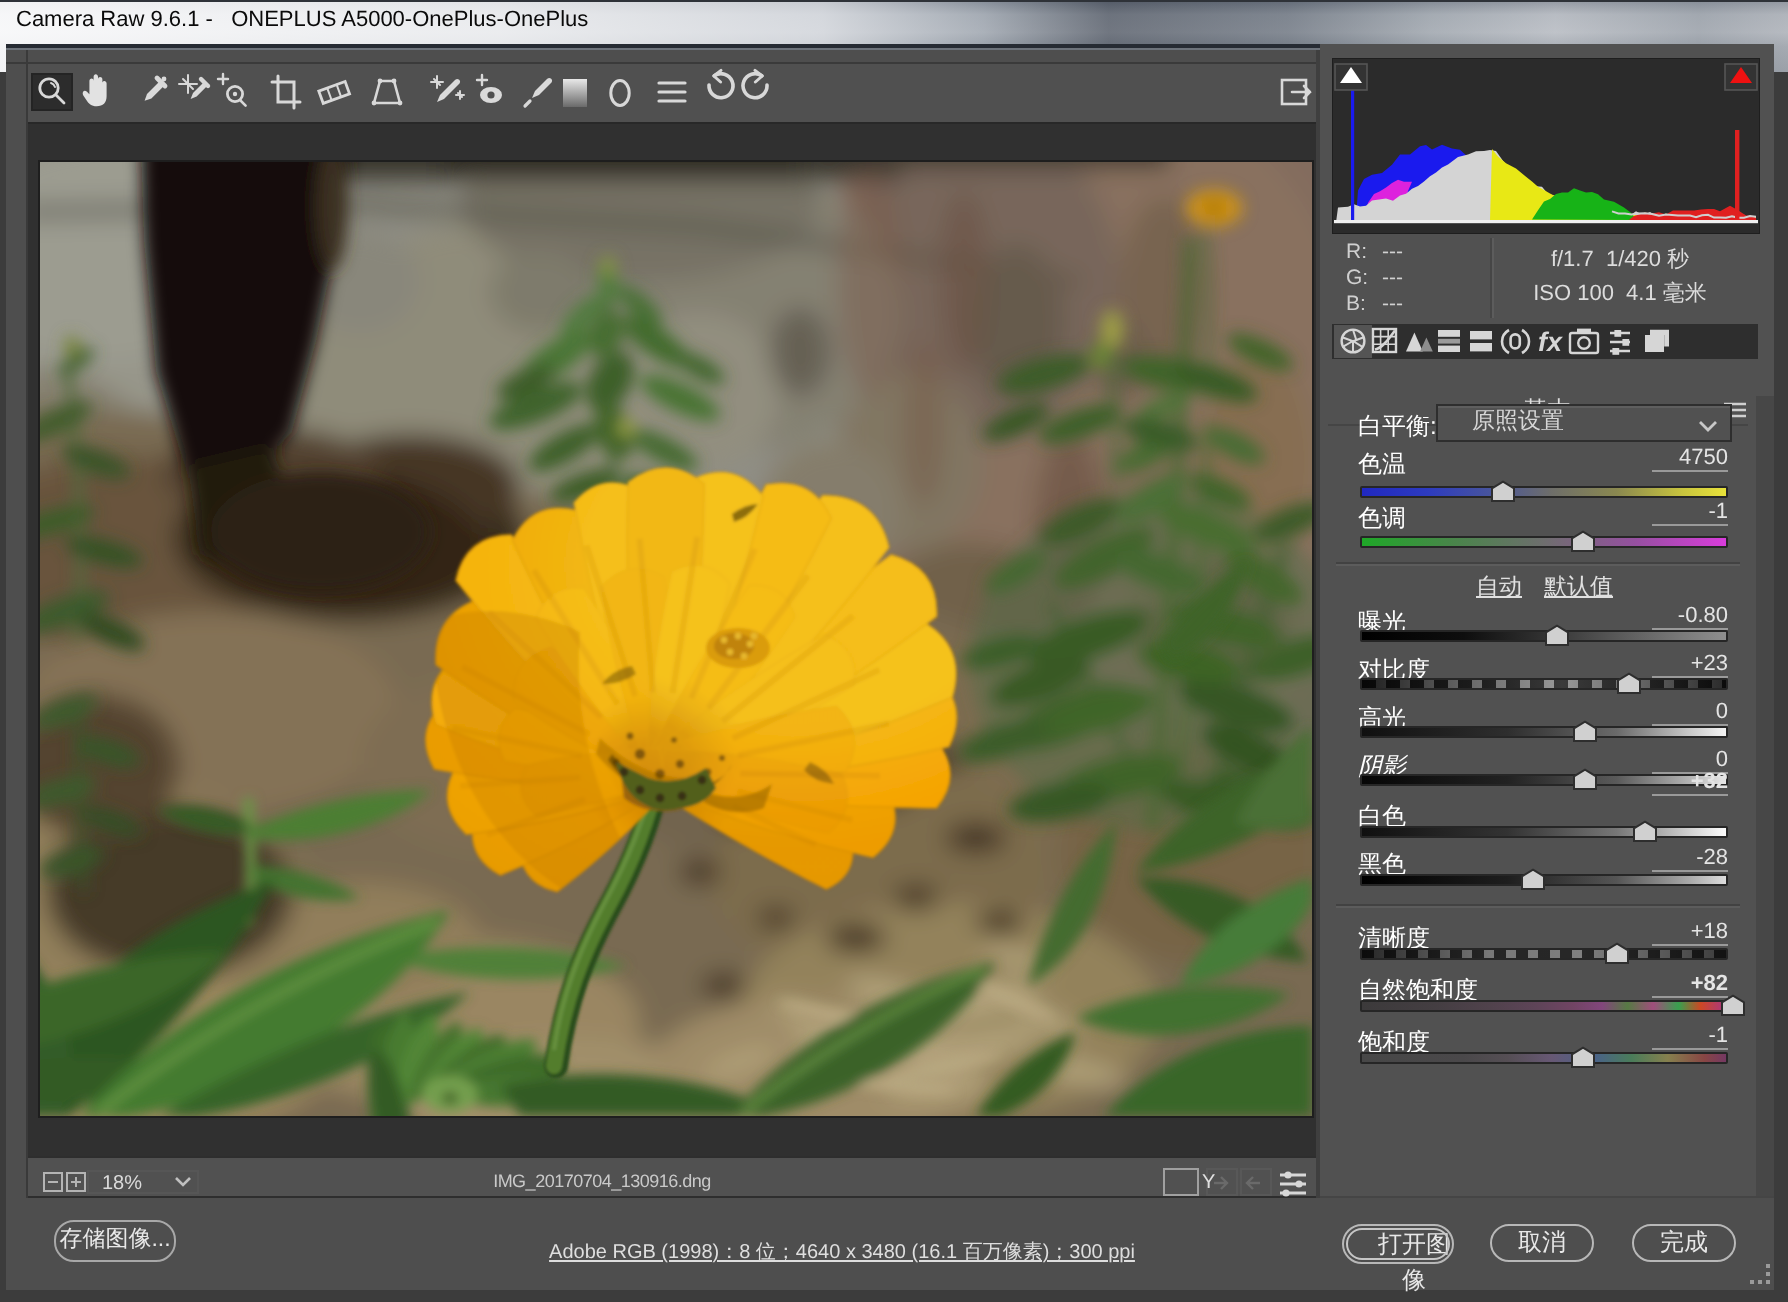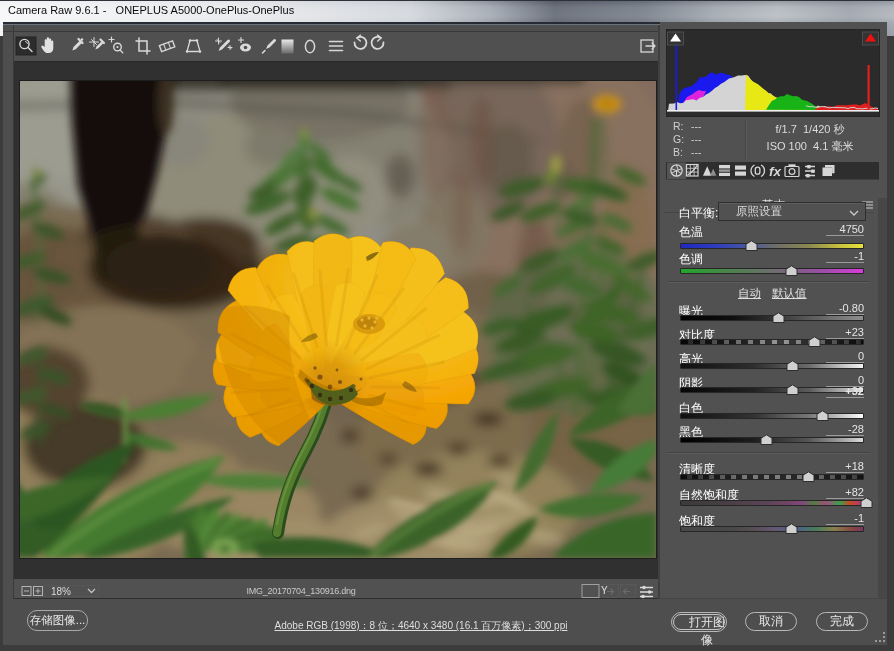--- a/index.html
+++ b/index.html
@@ -803,21 +803,21 @@
       </svg>
     </div>
 <div class="lbl" style="left:19px;top:329px;">高光</div>
 <div class="val" style="right:23px;top:328px;width:38px;">0</div>
 <div class="track" style="left:20px;top:340.5px;width:184px;background:linear-gradient(90deg,#101010 0%,#2e2e2e 40%,#6a6a6a 70%,#c8c8c8 90%,#f4f4f4 100%);"></div>
 <div class="thumb" style="left:125.5px;top:337.5px;">
       <svg width="13" height="11" xmlns="http://www.w3.org/2000/svg">
         <path d="M 1,10.5 L 1,4.2 L 6.5,0.8 L 12,4.2 L 12,10.5 Z" fill="#d0d0d0" stroke="#2e2e2e" stroke-width="1"></path>
       </svg>
     </div>
-<div class="lbl" style="left:19px;top:353px;">阴影</div>
+<div class="lbl" style="left:19px;top:353px;font-style:italic;">阴影</div>
 <div class="val" style="right:23px;top:352px;width:38px;">0</div>
 <div class="track" style="left:20px;top:364.5px;width:184px;background:linear-gradient(90deg,#060606 0%,#222222 40%,#5a5a5a 70%,#b4b4b4 90%,#e8e8e8 100%);"></div>
 <div class="thumb" style="left:125.5px;top:361.5px;">
       <svg width="13" height="11" xmlns="http://www.w3.org/2000/svg">
         <path d="M 1,10.5 L 1,4.2 L 6.5,0.8 L 12,4.2 L 12,10.5 Z" fill="#d0d0d0" stroke="#2e2e2e" stroke-width="1"></path>
       </svg>
     </div>
 <div class="lbl" style="left:19px;top:378px;">白色</div>
 <div class="val" style="right:23px;top:363px;width:38px;font-weight:bold;">+32</div>
 <div class="track" style="left:20px;top:390.5px;width:184px;background:linear-gradient(90deg,#101010 0%,#333333 40%,#777777 70%,#d0d0d0 90%,#fcfcfc 100%);"></div>
@@ -836,21 +836,21 @@
     </div>
 <div class="lbl" style="left:19px;top:439px;">清晰度</div>
 <div class="val" style="right:23px;top:438px;width:38px;">+18</div>
 <div class="track" style="left:20px;top:452.0px;width:184px;background:linear-gradient(90deg,rgba(0,0,0,.75),rgba(0,0,0,.2) 35%,rgba(0,0,0,.15) 60%,rgba(0,0,0,.6) 100%),repeating-linear-gradient(90deg,#2e2e2e 0px,#2e2e2e 6px,#969696 6px,#969696 11px);"></div>
 <div class="thumb" style="left:141.5px;top:449.0px;">
       <svg width="13" height="11" xmlns="http://www.w3.org/2000/svg">
         <path d="M 1,10.5 L 1,4.2 L 6.5,0.8 L 12,4.2 L 12,10.5 Z" fill="#d0d0d0" stroke="#2e2e2e" stroke-width="1"></path>
       </svg>
     </div>
 <div class="lbl" style="left:19px;top:465px;">自然饱和度</div>
-<div class="val" style="right:23px;top:464px;width:38px;">+82</div>
+<div class="val" style="right:23px;top:464px;width:38px;font-weight:bold;">+82</div>
 <div class="track" style="left:20px;top:477.5px;width:184px;background:linear-gradient(90deg,#3c3a3b 0%,#443e42 20%,#50424c 35%,#5e4458 48%,#714464 58%,#82467c 66%,#577a44 73%,#a04e7c 80%,#38a04e 87%,#cc4824 93%,#aa3684 100%);"></div>
 <div class="thumb" style="left:199.5px;top:474.5px;">
       <svg width="13" height="11" xmlns="http://www.w3.org/2000/svg">
         <path d="M 1,10.5 L 1,4.2 L 6.5,0.8 L 12,4.2 L 12,10.5 Z" fill="#d0d0d0" stroke="#2e2e2e" stroke-width="1"></path>
       </svg>
     </div>
 <div class="lbl" style="left:19px;top:491px;">饱和度</div>
 <div class="val" style="right:23px;top:490px;width:38px;">-1</div>
 <div class="track" style="left:20px;top:503.5px;width:184px;background:linear-gradient(90deg,#474747 0%,#4a484a 28%,#554e54 40%,#675874 52%,#4a6288 64%,#4a7c5a 74%,#86804e 84%,#884644 94%,#743862 100%);"></div>
 <div class="thumb" style="left:124.5px;top:500.5px;">

